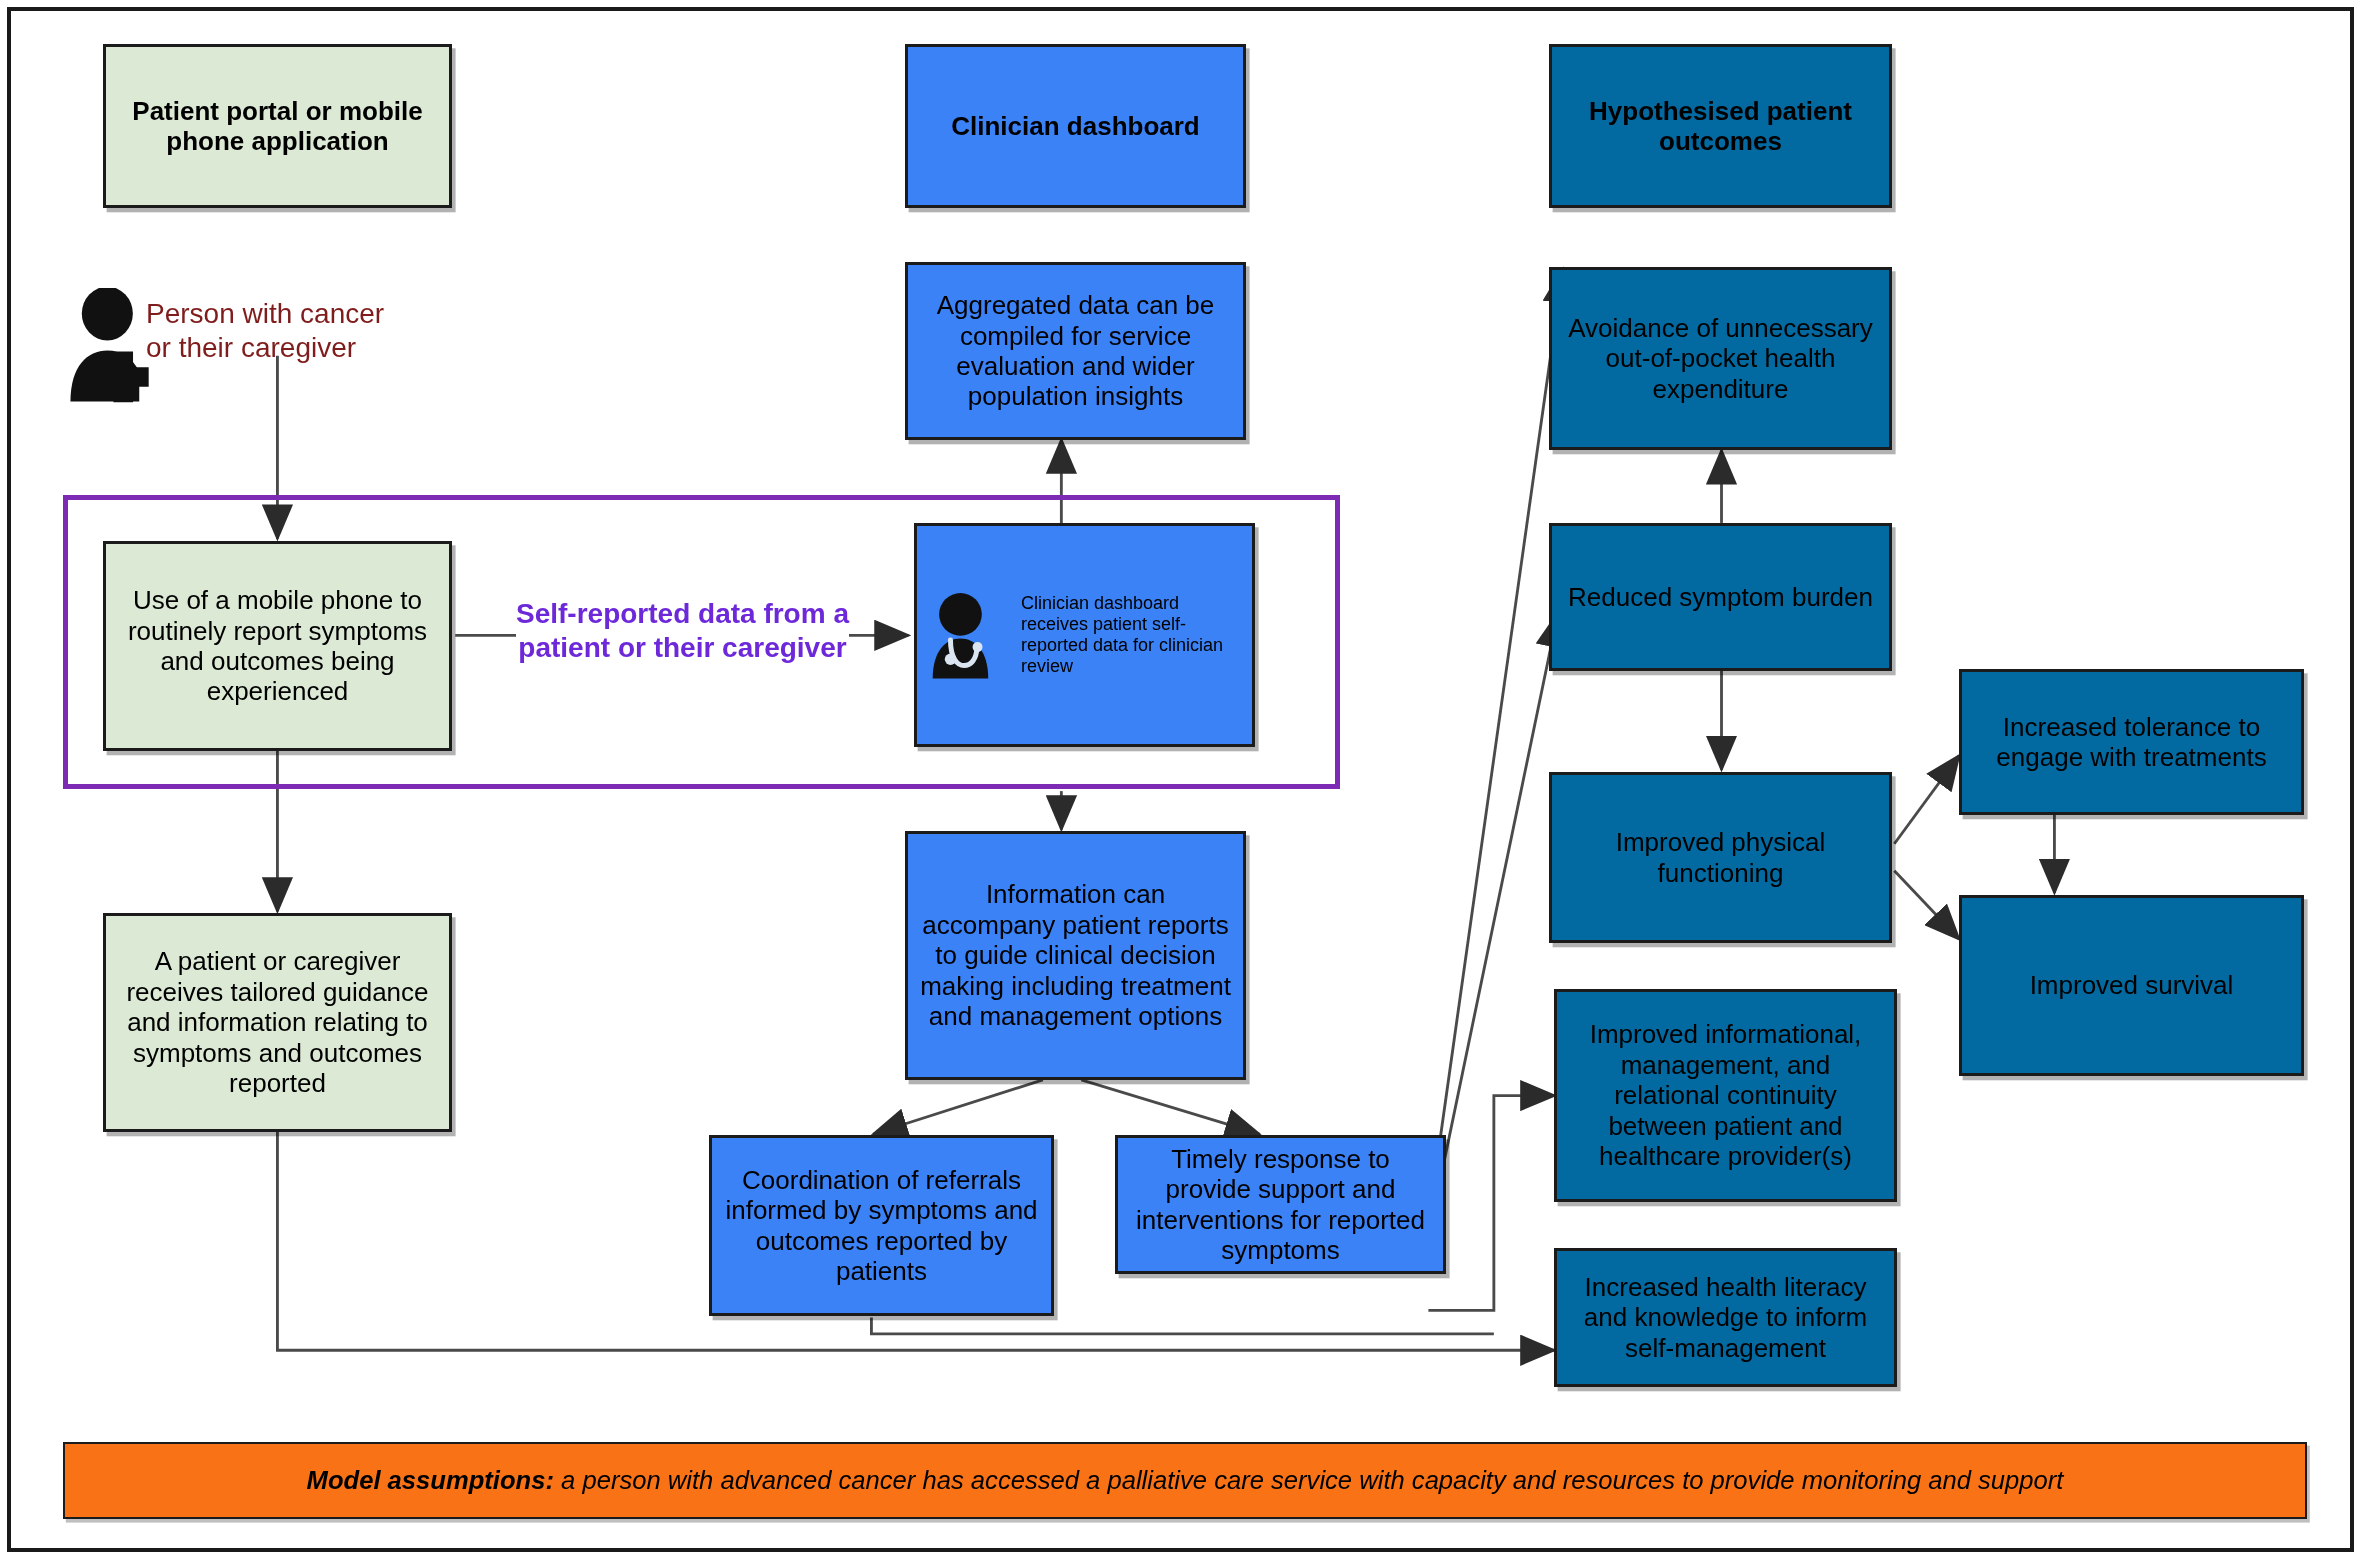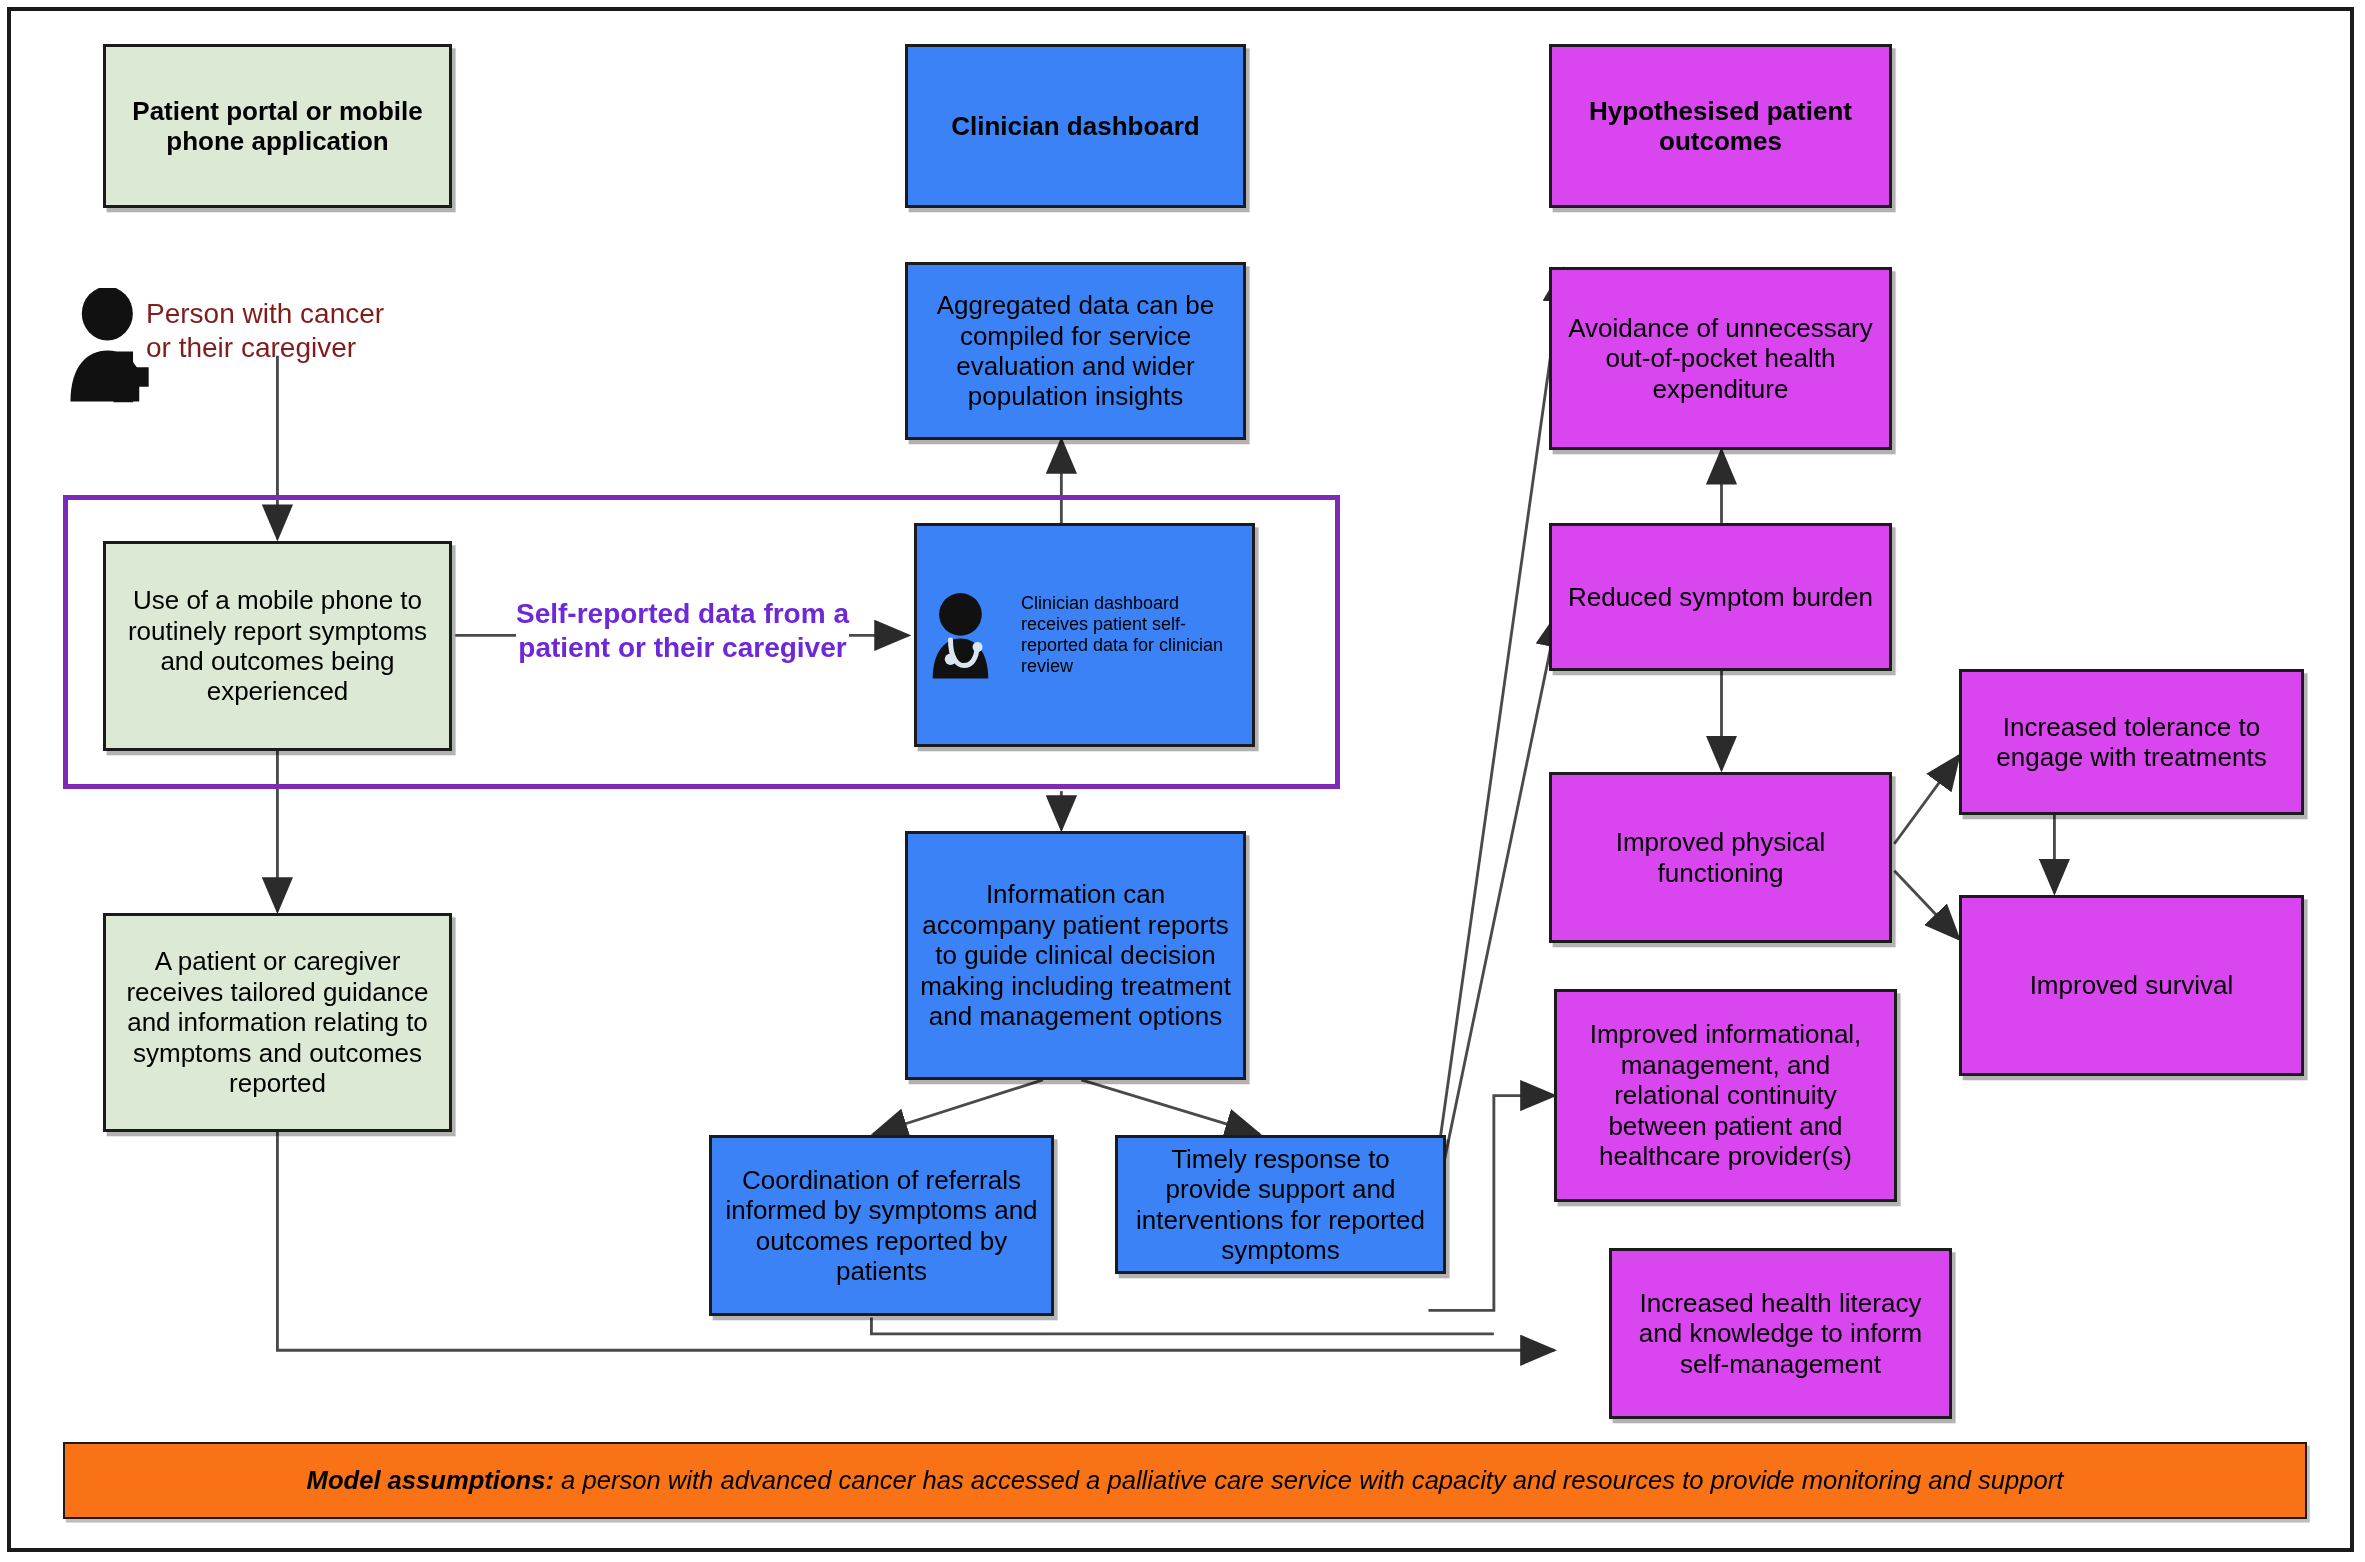--- a/index.html
+++ b/index.html
@@ -7,21 +7,21 @@
   #page{position:relative;width:2366px;height:1563px;background:#ffffff;overflow:hidden;}
   #frame{position:absolute;left:7.1px;top:7.1px;width:2347px;height:1545px;border:4.3px solid #1a1a1a;box-sizing:border-box;background:#fff;}
   svg#wires{position:absolute;left:0;top:0;width:2366px;height:1563px;pointer-events:none;}
 
   .node{position:absolute;box-sizing:border-box;border:3.6px solid #1b1b1b;
         display:flex;align-items:center;justify-content:center;text-align:center;
         font-size:26px;line-height:1.17;color:#000;padding:4.3px 10px;
         box-shadow:3.6px 4.3px 0 rgba(0,0,0,0.30);}
   .green{background:#dce9d5;}
   .blue{background:#3b82f6;margin-left:16px;}
-  .orange{background:#d946ef;}
+  .orange{background:#0369a1;}
   .hdr{font-weight:bold;}
 
   .purplebox{position:absolute;box-sizing:border-box;border:5px solid #7d2ab5;background:transparent;}
 
   .person-label{position:absolute;font-size:28px;line-height:1.22;color:#7f1d1d;text-align:left;}
 
   .icon-person{position:absolute;}
   .icon-doc{position:absolute;}
 
   .edge-label{position:absolute;font-size:28px;line-height:1.2;color:#6d28d9;text-align:center;font-weight:bold;}
@@ -136,21 +136,21 @@
   <div class="node orange" style="left:1549px;top:772px;width:343px;height:171px;">Improved physical functioning</div>
 
   <div class="node orange" style="left:1549px;top:523px;width:343px;height:148px;">Reduced symptom burden</div>
 
   <div class="node orange" style="left:1959px;top:669px;width:345px;height:146px;">Increased tolerance to engage with treatments</div>
 
   <div class="node orange" style="left:1959px;top:895px;width:345px;height:181px;">Improved survival</div>
 
   <div class="node orange" style="left:1554px;top:989px;width:343px;height:213px;">Improved informational, management, and relational continuity between patient and healthcare provider(s)</div>
 
-  <div class="node orange" style="left:1609px;top:1248px;width:343px;height:171px;">Increased health literacy and knowledge to inform self-management</div>
+  <div class="node orange" style="left:1554px;top:1248px;width:343px;height:139px;">Increased health literacy and knowledge to inform self-management</div>
 
   <div class="edge-label" style="left:469px;top:597px;width:427px;">
     <div><span>Self-reported data from a</span></div>
     <div><span>patient or their caregiver</span></div>
   </div>
 
   <div id="footer" style="left:63px;top:1442px;width:2244px;height:77px;">
     <span><b>Model assumptions:</b><span> a person with advanced cancer has accessed a palliative care service with capacity and resources to provide monitoring and support</span></span>
   </div>
 </div>

